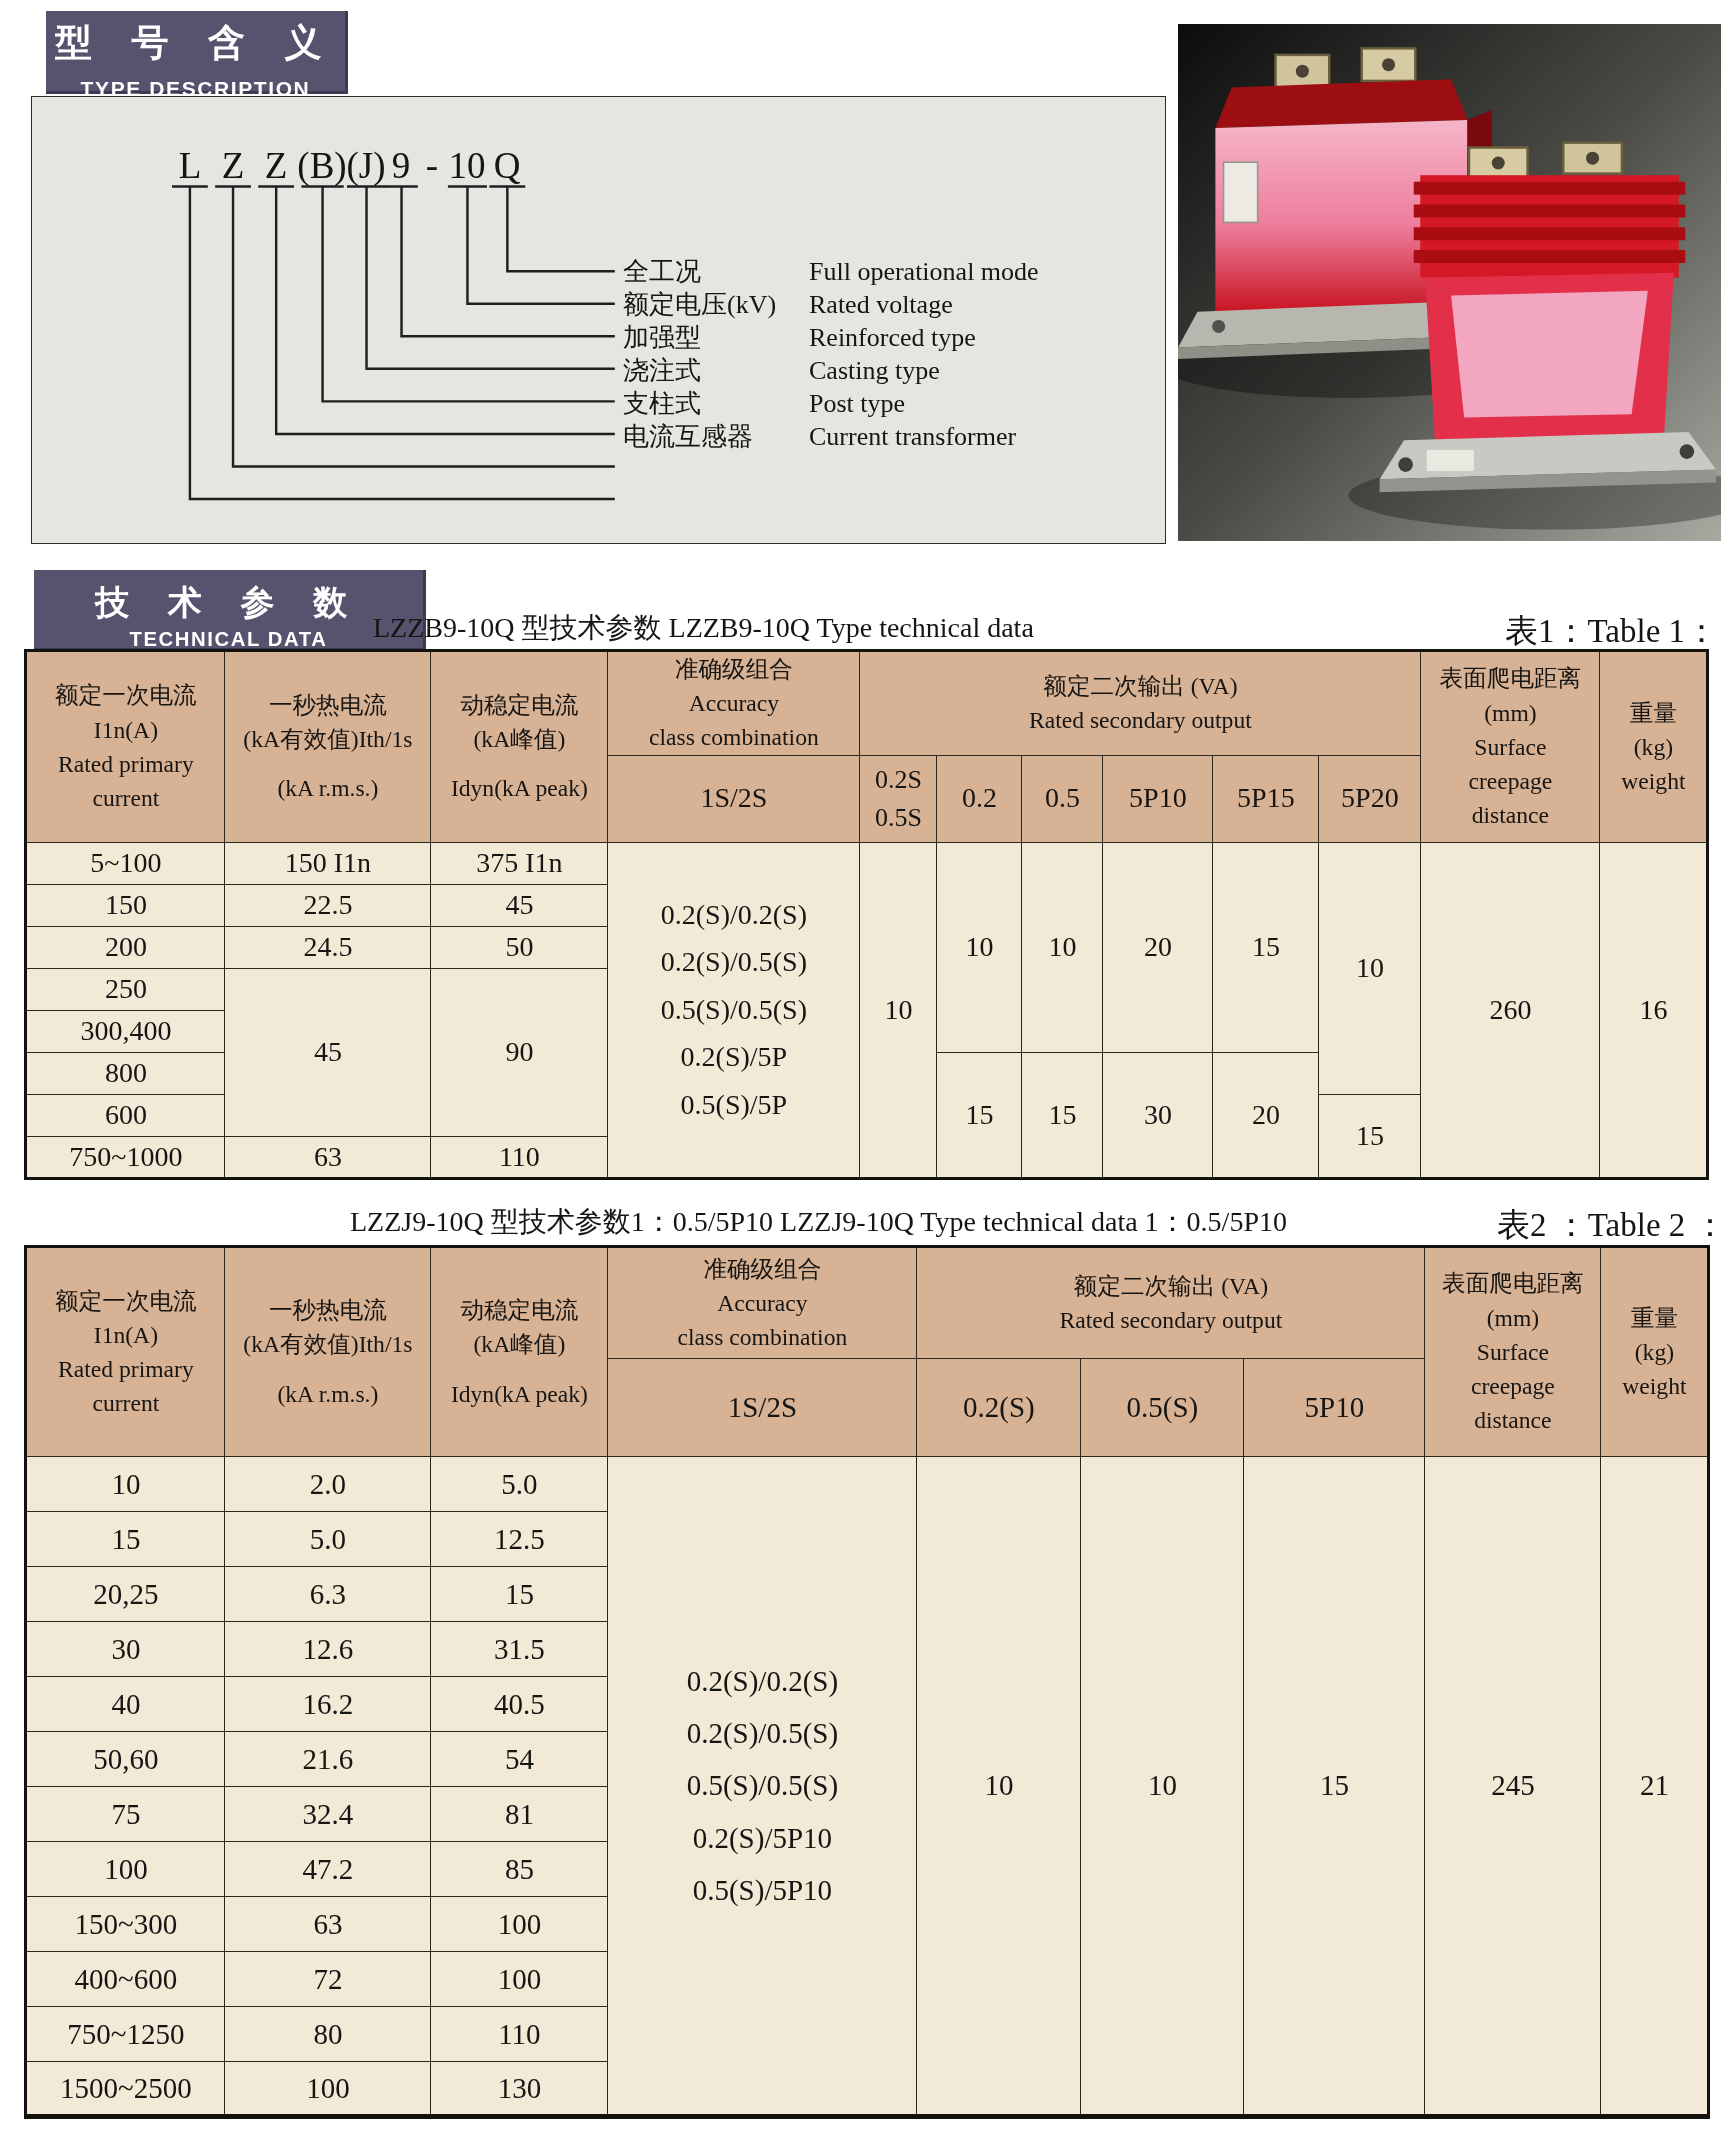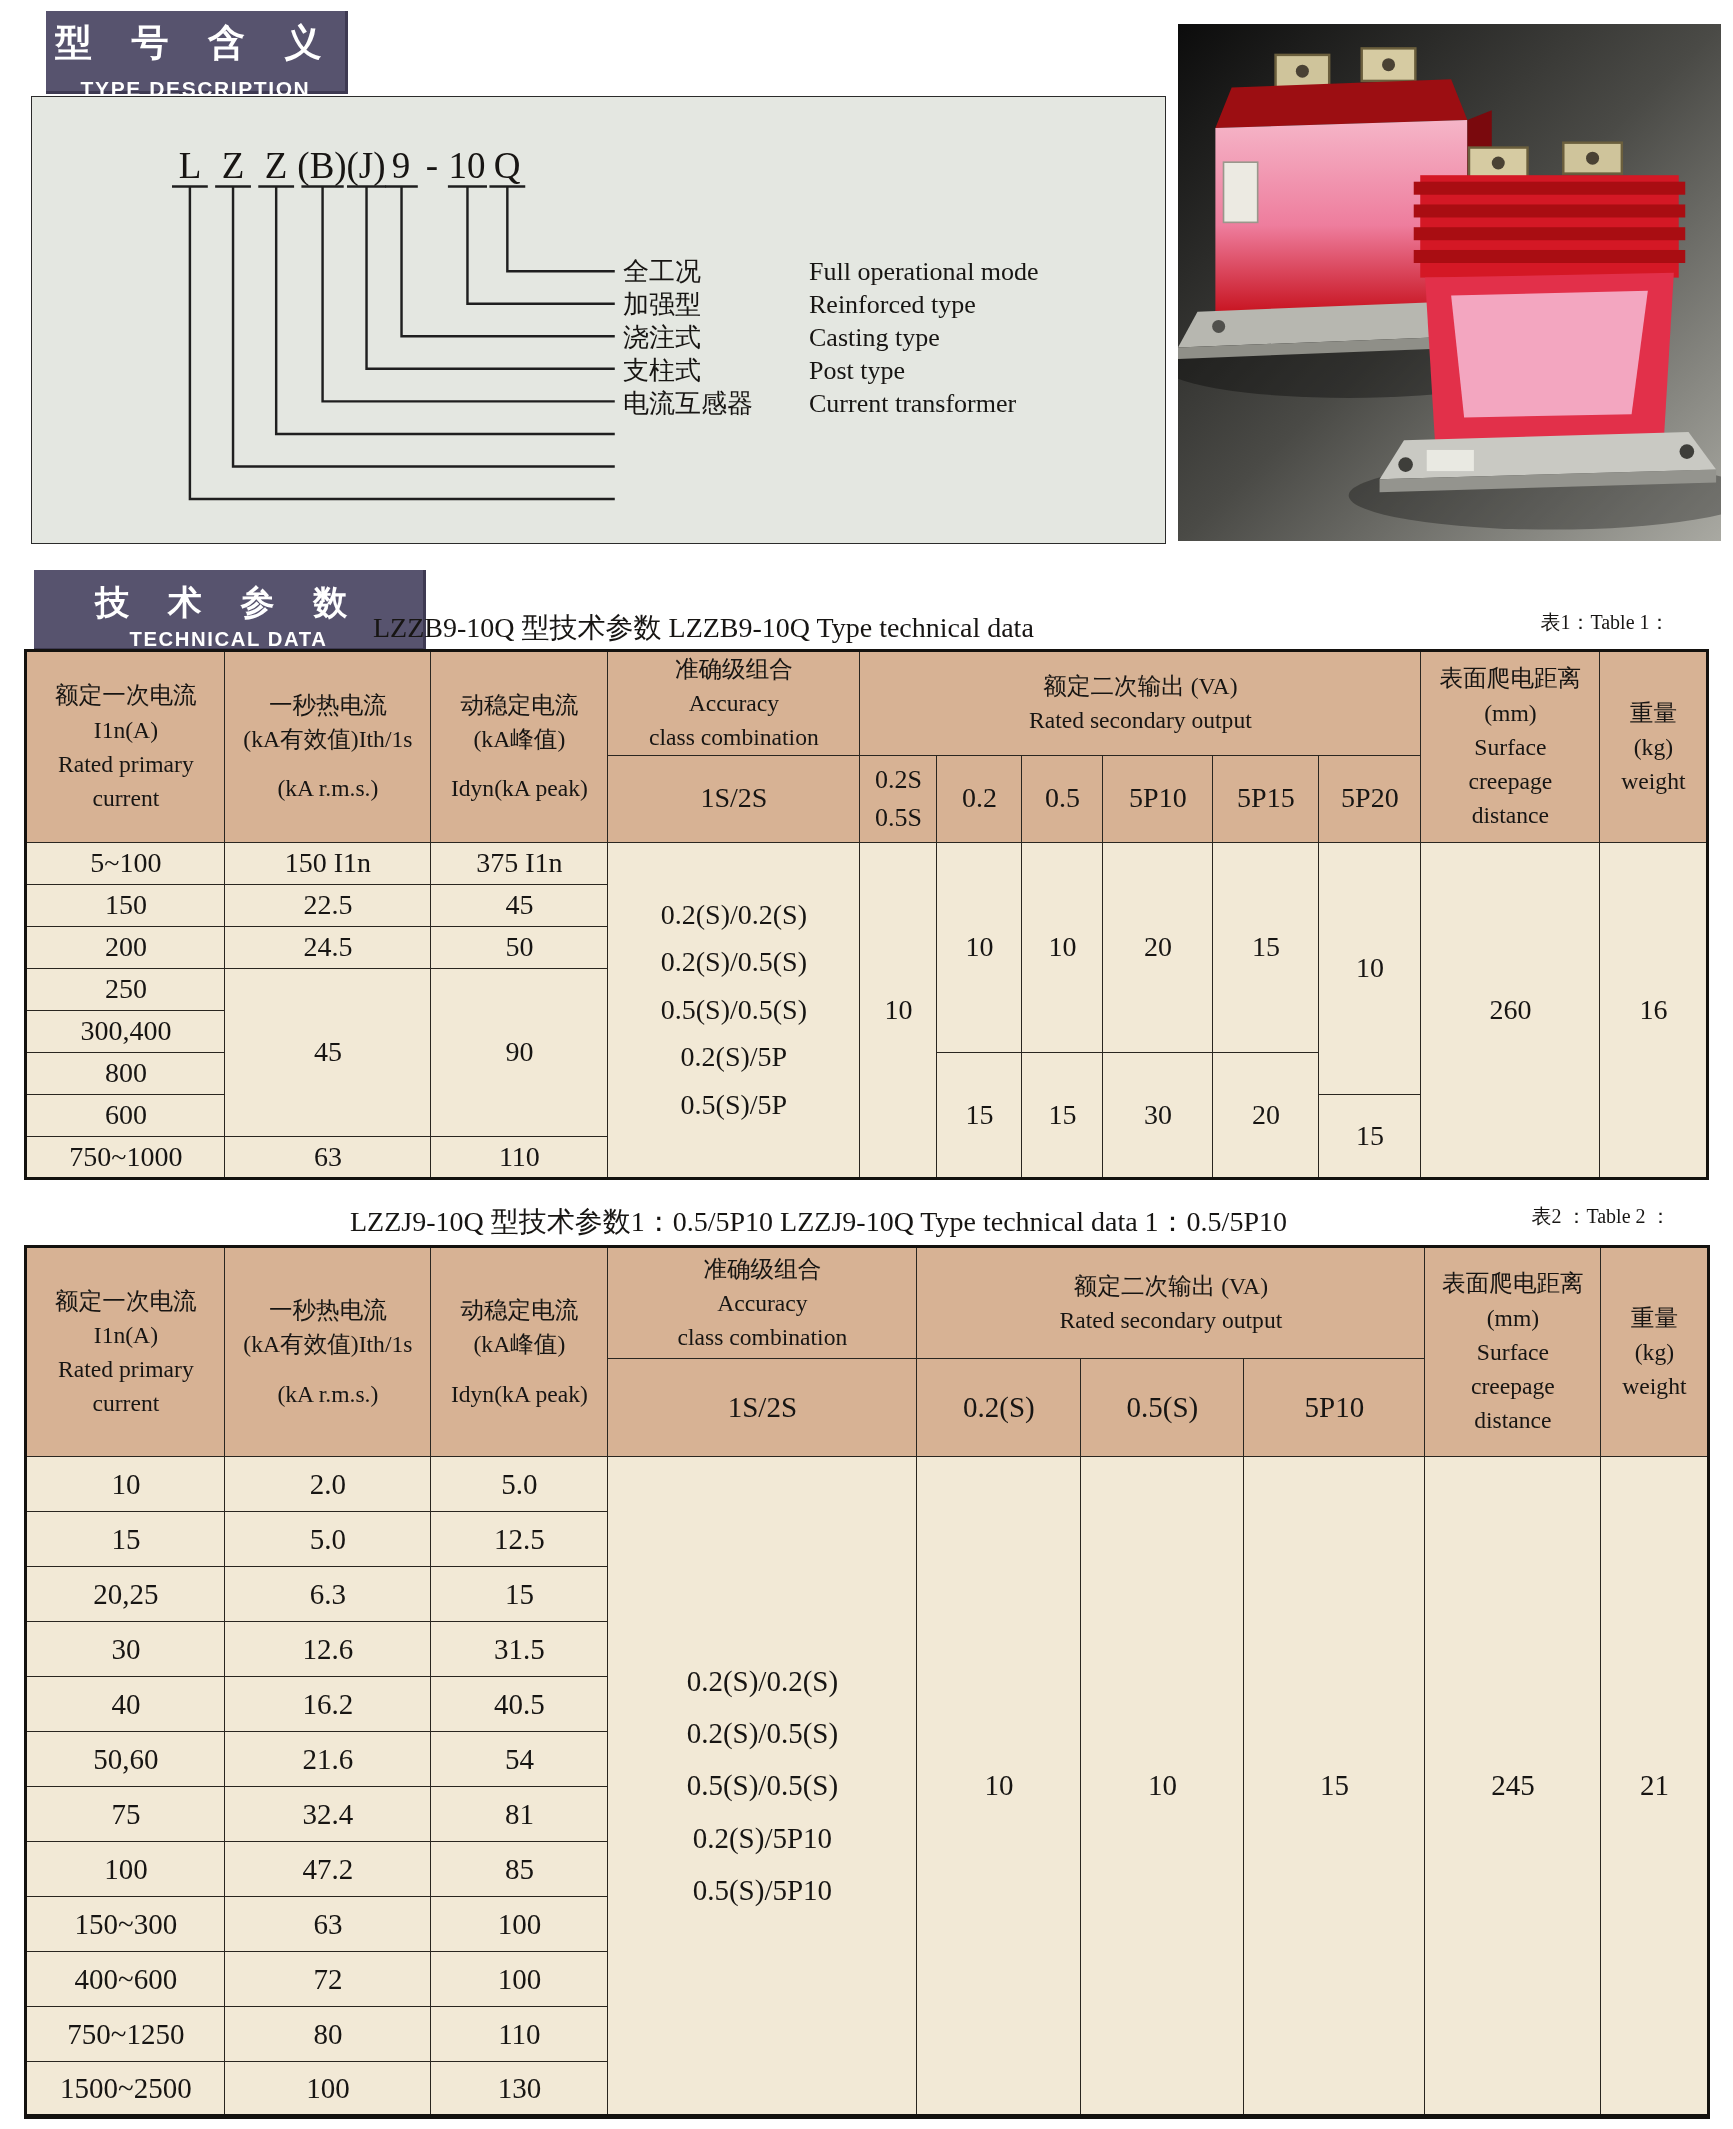--- a/index.html
+++ b/index.html
@@ -27,21 +27,21 @@
   .dlabels{position:absolute;left:591px;top:158px;width:521px;}
   .dlabel-row{height:33px;display:flex;align-items:center;}
   .lab-cn{display:inline-block;width:186px;font-size:26px;white-space:nowrap;}
   .lab-en{display:inline-block;font-size:26px;white-space:nowrap;}
 
   
   #photo{position:absolute;left:1178px;top:24.4px;width:543px;height:517px;}
 
   
   .ttitle{position:absolute;font-size:28px;white-space:nowrap;}
-  .ttag{position:absolute;font-size:20px;white-space:nowrap;text-align:center;}
+  .ttag{position:absolute;font-size:33px;white-space:nowrap;text-align:right;}
 
   
   table.t{position:absolute;border-collapse:collapse;table-layout:fixed;
           border:3.3px solid #14120f;}
   table.t th,table.t td{border:1.6px solid #2a2620;text-align:center;vertical-align:middle;
           padding:0;overflow:hidden;}
   table.t th{background:#d7b294;font-weight:normal;font-size:23.6px;line-height:1.45;}
   table.t td{background:#f2e9d6;font-size:28px;}
   #t2 td{font-size:29px;}
   .acc div{line-height:1.7;}
@@ -90,20 +90,24 @@
     <span class="mchar" style="left:400px">-</span>
     <span class="mchar" style="left:435px">10</span>
     <span class="mchar" style="left:475px">Q</span>
 
     <div class="dlabels">
       <div class="dlabel-row">
         <span class="lab-cn">全工况</span>
         <span class="lab-en">Full operational mode</span>
       </div>
       <div class="dlabel-row">
+        <span class="lab-cn">额定电压(kV)</span>
+        <span class="lab-en">Rated voltage</span>
+      </div>
+      <div class="dlabel-row">
         <span class="lab-cn">加强型</span>
         <span class="lab-en">Reinforced type</span>
       </div>
       <div class="dlabel-row">
         <span class="lab-cn">浇注式</span>
         <span class="lab-en">Casting type</span>
       </div>
       <div class="dlabel-row">
         <span class="lab-cn">支柱式</span>
         <span class="lab-en">Post type</span>

